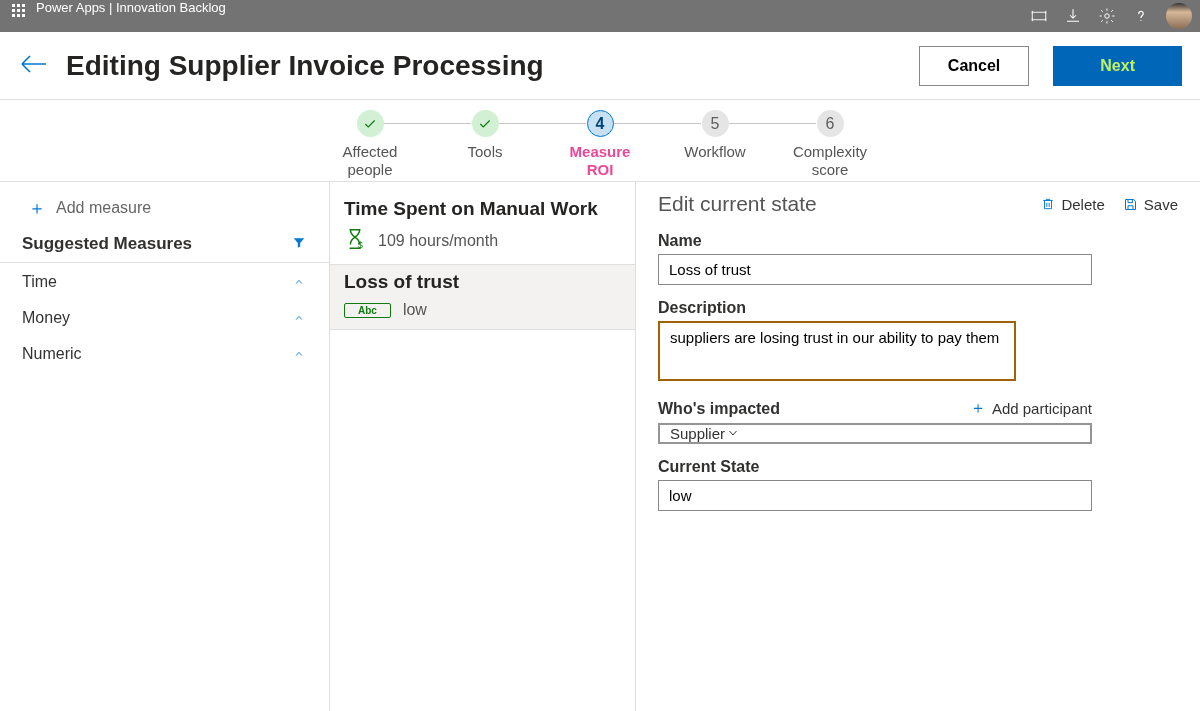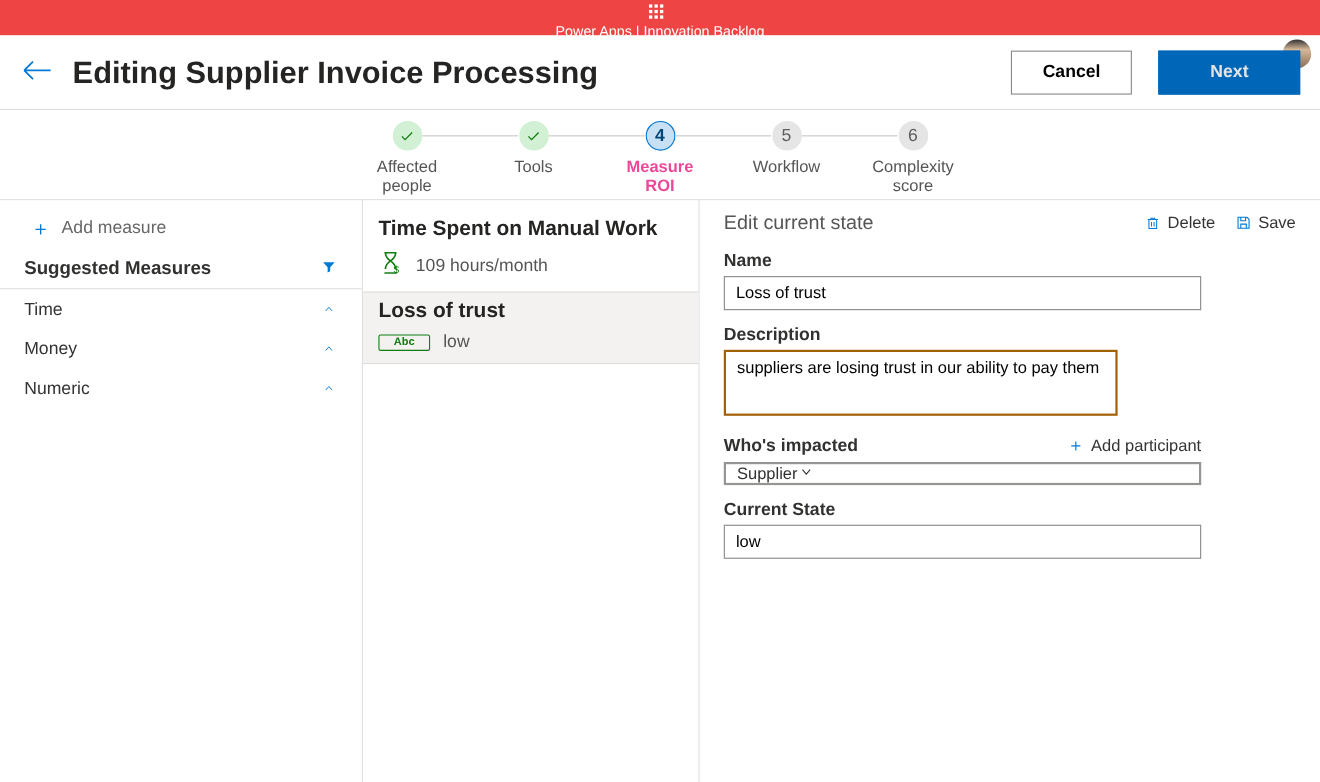--- a/index.html
+++ b/index.html
@@ -8,27 +8,25 @@
     font-size: 14px;
     color: #323130;
     background: #fff;
     width: 1200px;
     height: 711px;
     overflow: hidden;
   }
 
   
   .topbar {
-    background: #ef4444;
+    background: #737373;
     color: #fff;
     height: 32px;
     display: flex;
-    align-items: center;
     padding: 0 8px;
-    flex-direction: column;
   }
   .waffle {
     width: 20px;
     display: grid;
     grid-template-columns: repeat(3,3px);
     grid-template-rows: repeat(3,3px);
     gap: 2px;
     padding: 4px;
     margin-right: 8px;
     cursor: pointer;
@@ -46,21 +44,21 @@
     align-items:center;
     padding: 14px 18px;
     border-bottom: 1px solid #e1dfdd;
     height: 68px;
   }
   .back-arrow { margin-right: 16px; cursor:pointer; }
   .back-arrow svg { stroke:#0078d4; stroke-width:1.6; }
   .page-title { font-size: 28px; font-weight:600; color:#252423; }
   .title-actions { margin-left:auto; display:flex; gap:24px; }
   .btn { height:40px; padding:0 28px; font-size:16px; font-weight:600; border:1px solid #8a8886; background:#fff; cursor:pointer; display:flex; align-items:center; justify-content:center; }
-  .btn.primary { background:#0066b8; color:#e5e5e5; border-color:#0066b8; padding:0 46px;text-align:right; }
+  .btn.primary { background:#0066b8; color:#bef264; border-color:#0066b8; padding:0 46px;text-align:right; }
 
   
   .stepper-row {
     height: 82px;
     border-bottom: 1px solid #e1dfdd;
     display:flex;
     align-items:flex-start;
     justify-content:center;
     padding-top: 10px;
     position:relative;
@@ -142,21 +140,21 @@
     border:1.5px solid #107c10; color:#107c10;
     font-size:10px; padding:1px 13px; border-radius:2px; font-weight:600;
   }
 
   
   .right {
     flex:1;
     padding: 10px 22px 0 22px;
   }
   .right-top { display:flex; align-items:center; margin-bottom:16px; }
-  .edit-label { font-size:18px; color:#555; }
+  .edit-label { font-size:21px; color:#555; }
   .right-actions { margin-left:auto; display:flex; gap:18px; }
   .link-action { display:flex; align-items:center; gap:6px; color:#333; font-size:15px; cursor:pointer; }
   .link-action svg { stroke:#0078d4; }
   .form-label { font-size:16px; font-weight:600; margin-bottom:4px; }
   .form-input, .form-select, .form-textarea {
     width: 434px;
     border:1px solid #8a8886;
     font-size:15px;
     padding: 6px 10px;
     font-family:inherit;

